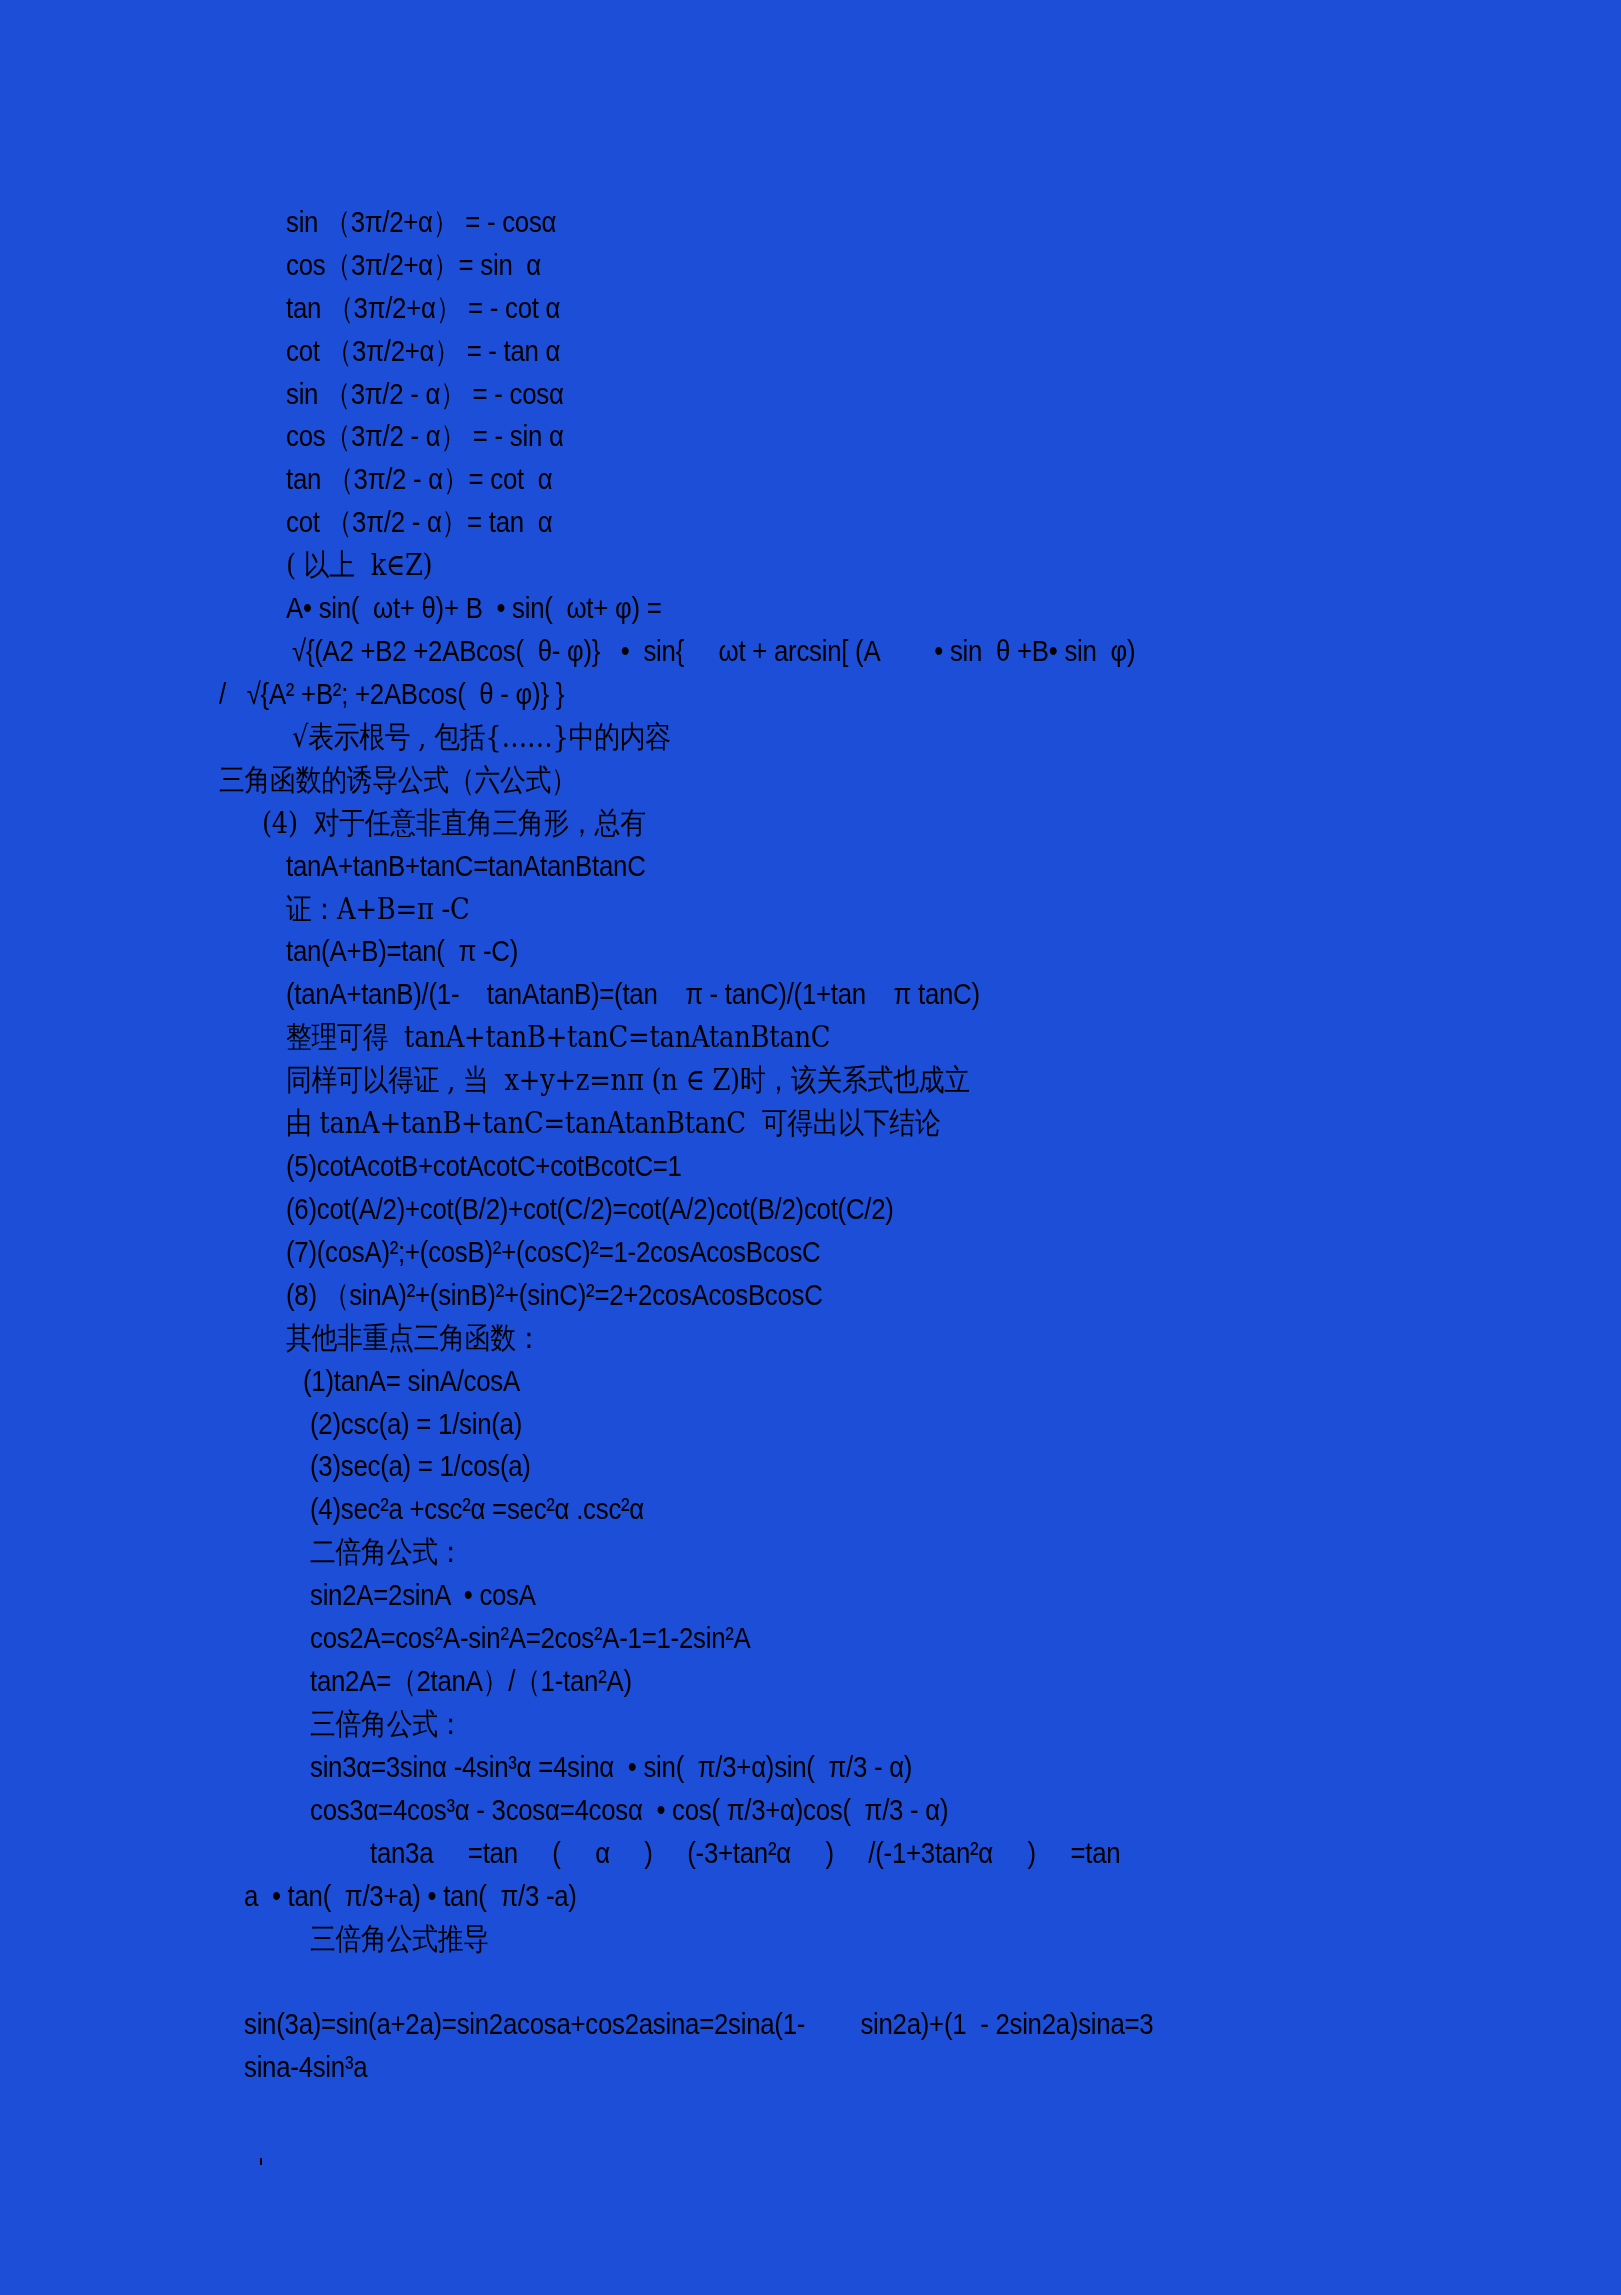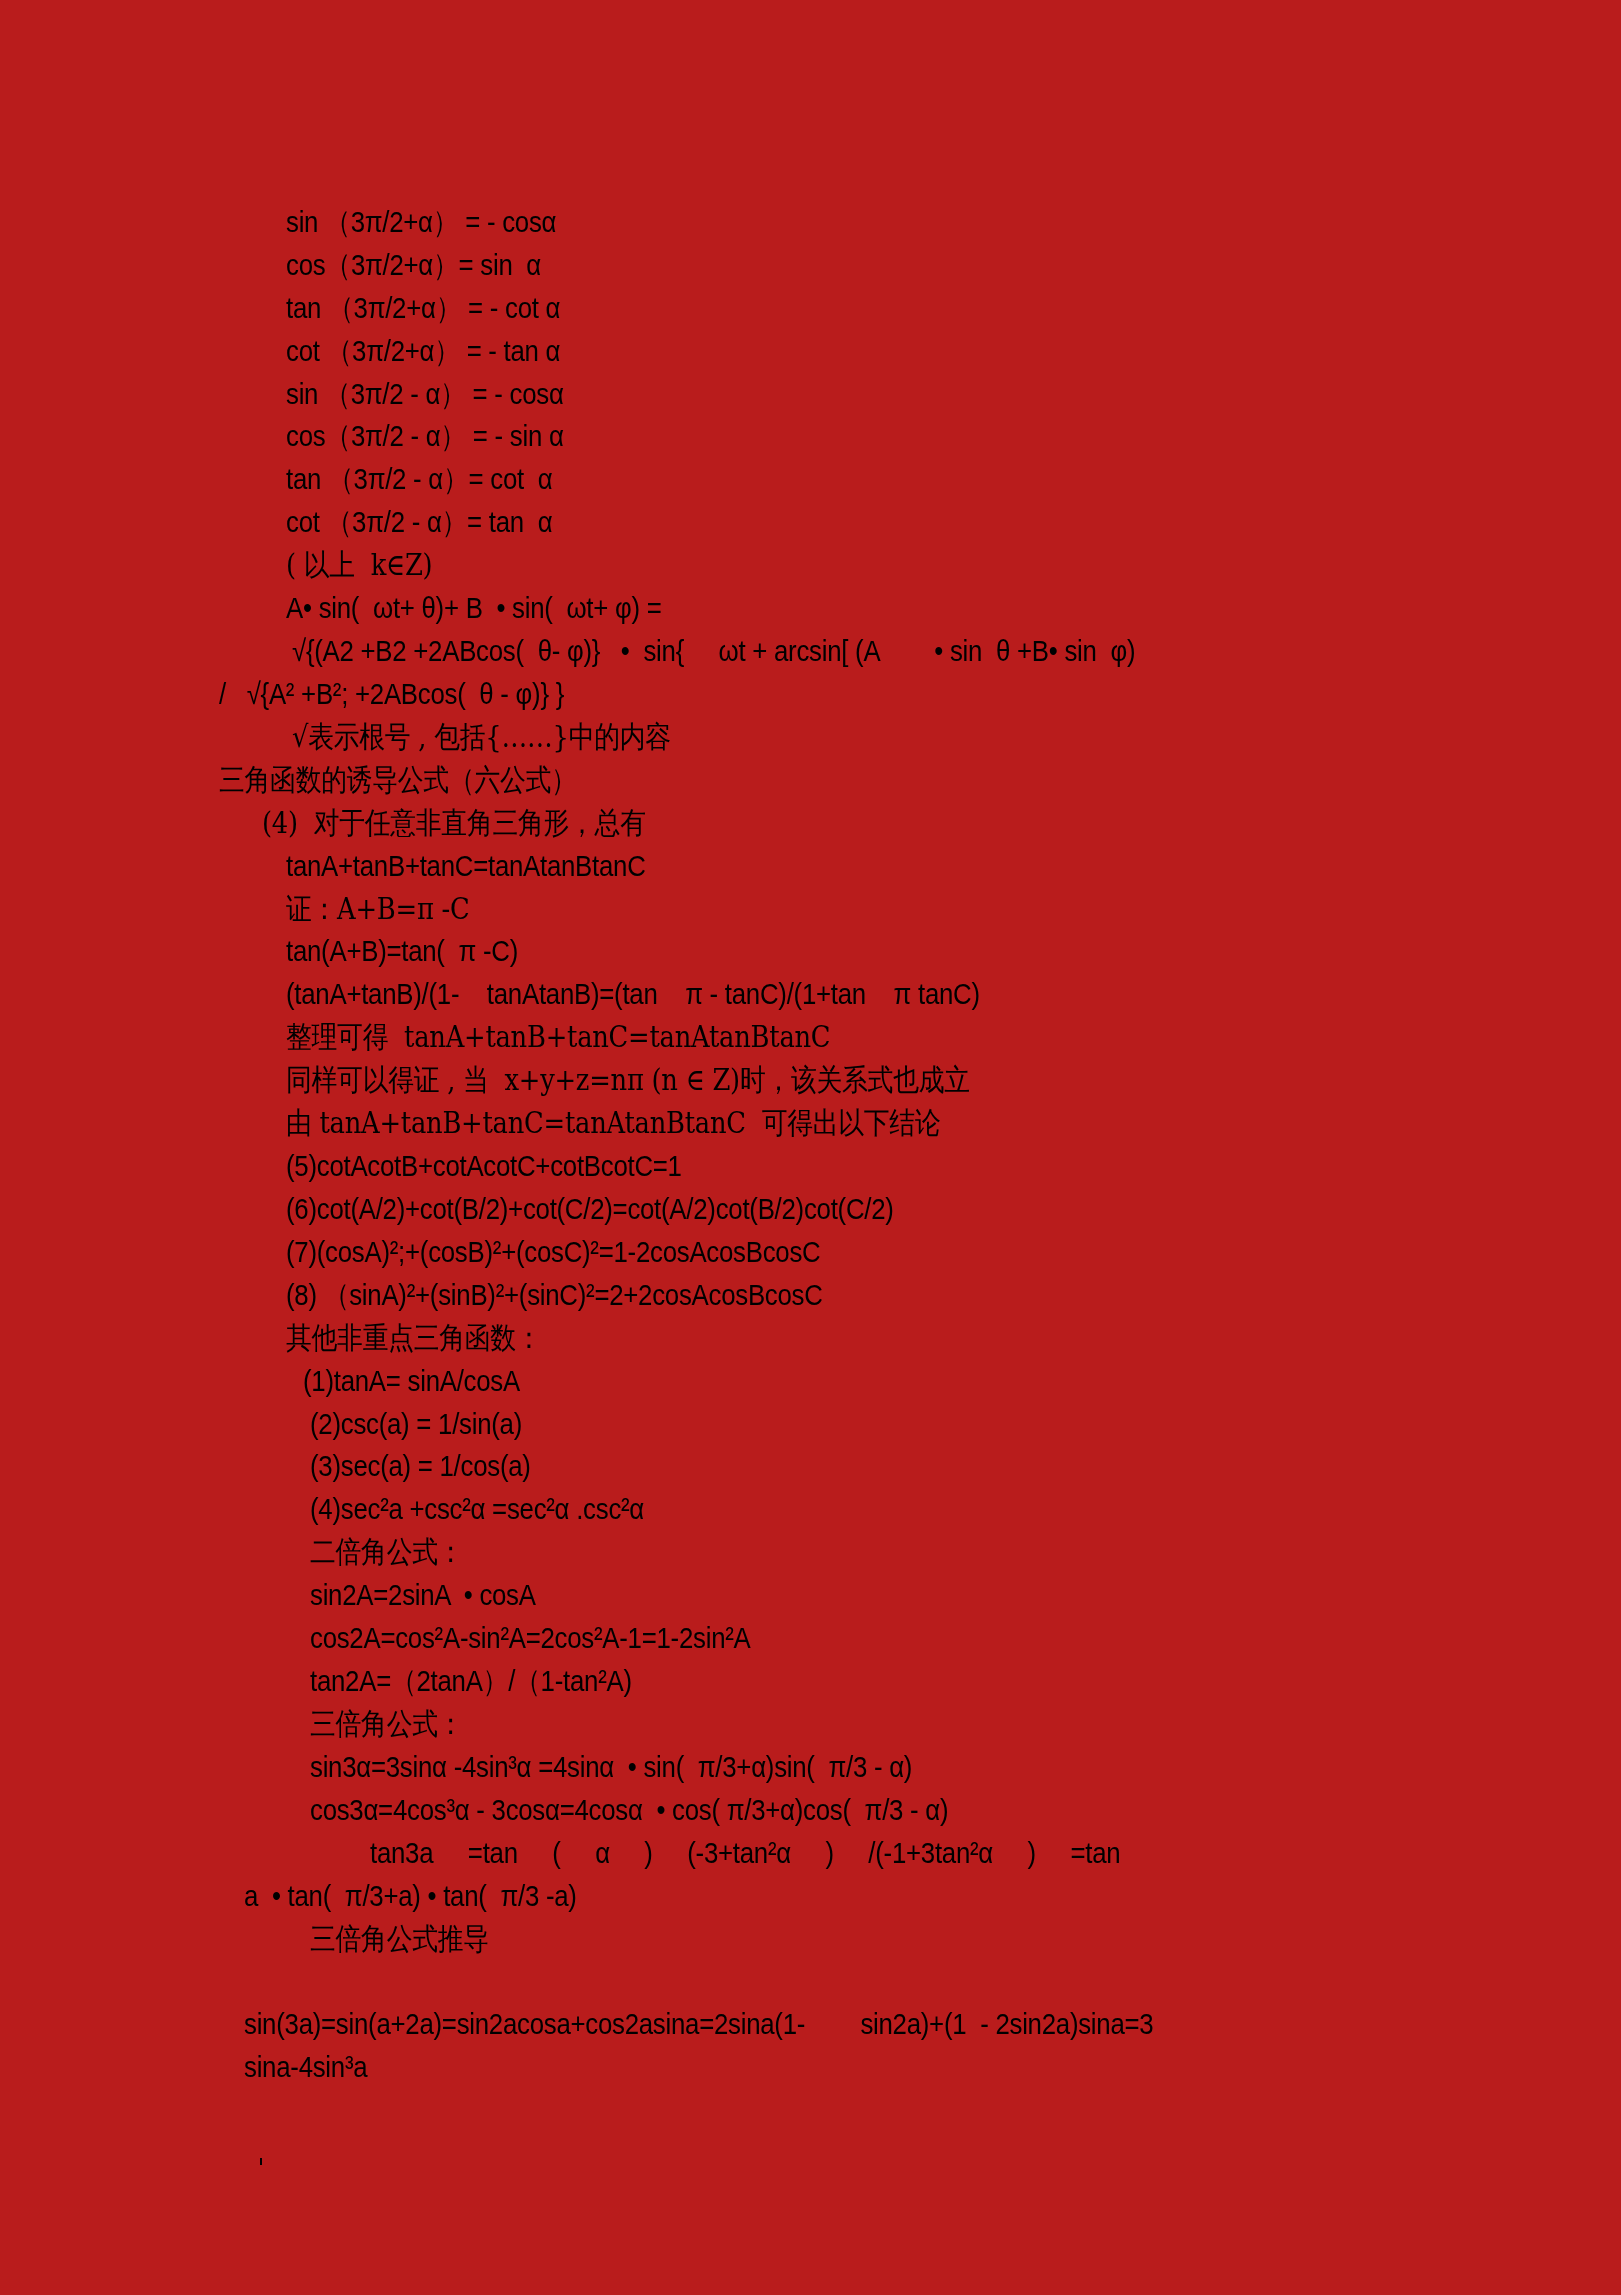--- a/index.html
+++ b/index.html
@@ -12,21 +12,21 @@
       height: 2295px;
       position: relative;
       overflow: hidden;
       color: #000000;
     }
     .page {
       position: absolute;
       left: 0; top: 0;
       width: 1622px;
       height: 2295px;
-      background: #b91c1c;
+      background: #1d4ed8;
     }
     .line {
       position: absolute;
       white-space: pre;
       font-family: "Liberation Sans", "DejaVu Sans", sans-serif;
       font-size: 30px;
       line-height: 36px;
       transform: scaleX(0.86);
       transform-origin: left top;
       letter-spacing: -0.3px;

